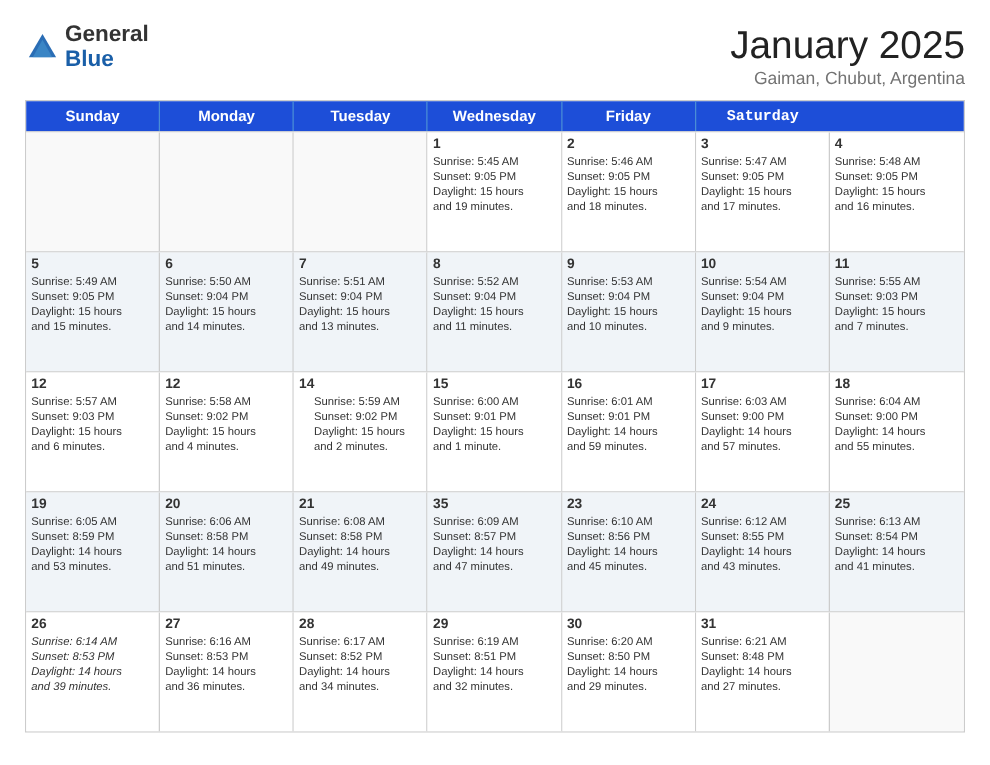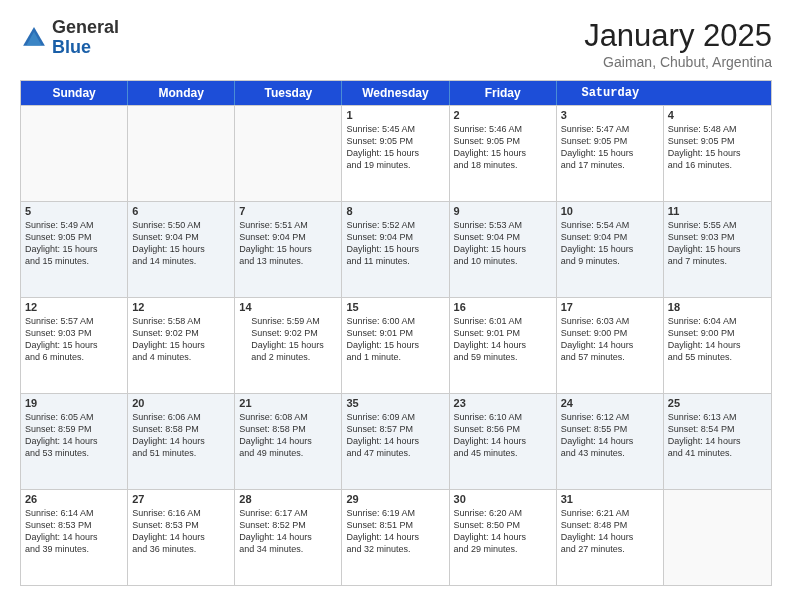--- a/index.html
+++ b/index.html
@@ -318,21 +318,21 @@
             <span class="day-num">25</span>
             <div class="cell-text" style="white-space: pre-line;">Sunrise: 6:13 AM
 Sunset: 8:54 PM
 Daylight: 14 hours
 and 41 minutes.</div>
           </div>
         </div>
         <div class="cal-row">
           <div class="cal-cell">
             <span class="day-num">26</span>
-            <div class="cell-text" style="white-space: pre-line;">Sunrise: 6:14 AM
+            <div class="cell-text" style="white-space: pre-line; font-style: italic;">Sunrise: 6:14 AM
 Sunset: 8:53 PM
 Daylight: 14 hours
 and 39 minutes.</div>
           </div>
           <div class="cal-cell">
             <span class="day-num">27</span>
             <div class="cell-text" style="white-space: pre-line;">Sunrise: 6:16 AM
 Sunset: 8:53 PM
 Daylight: 14 hours
 and 36 minutes.</div>

